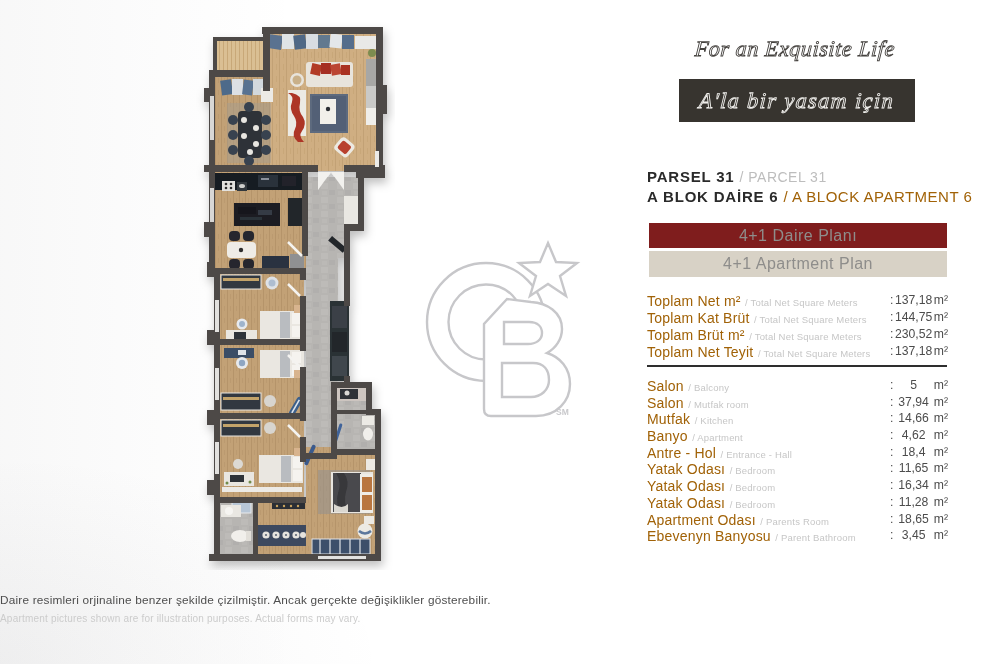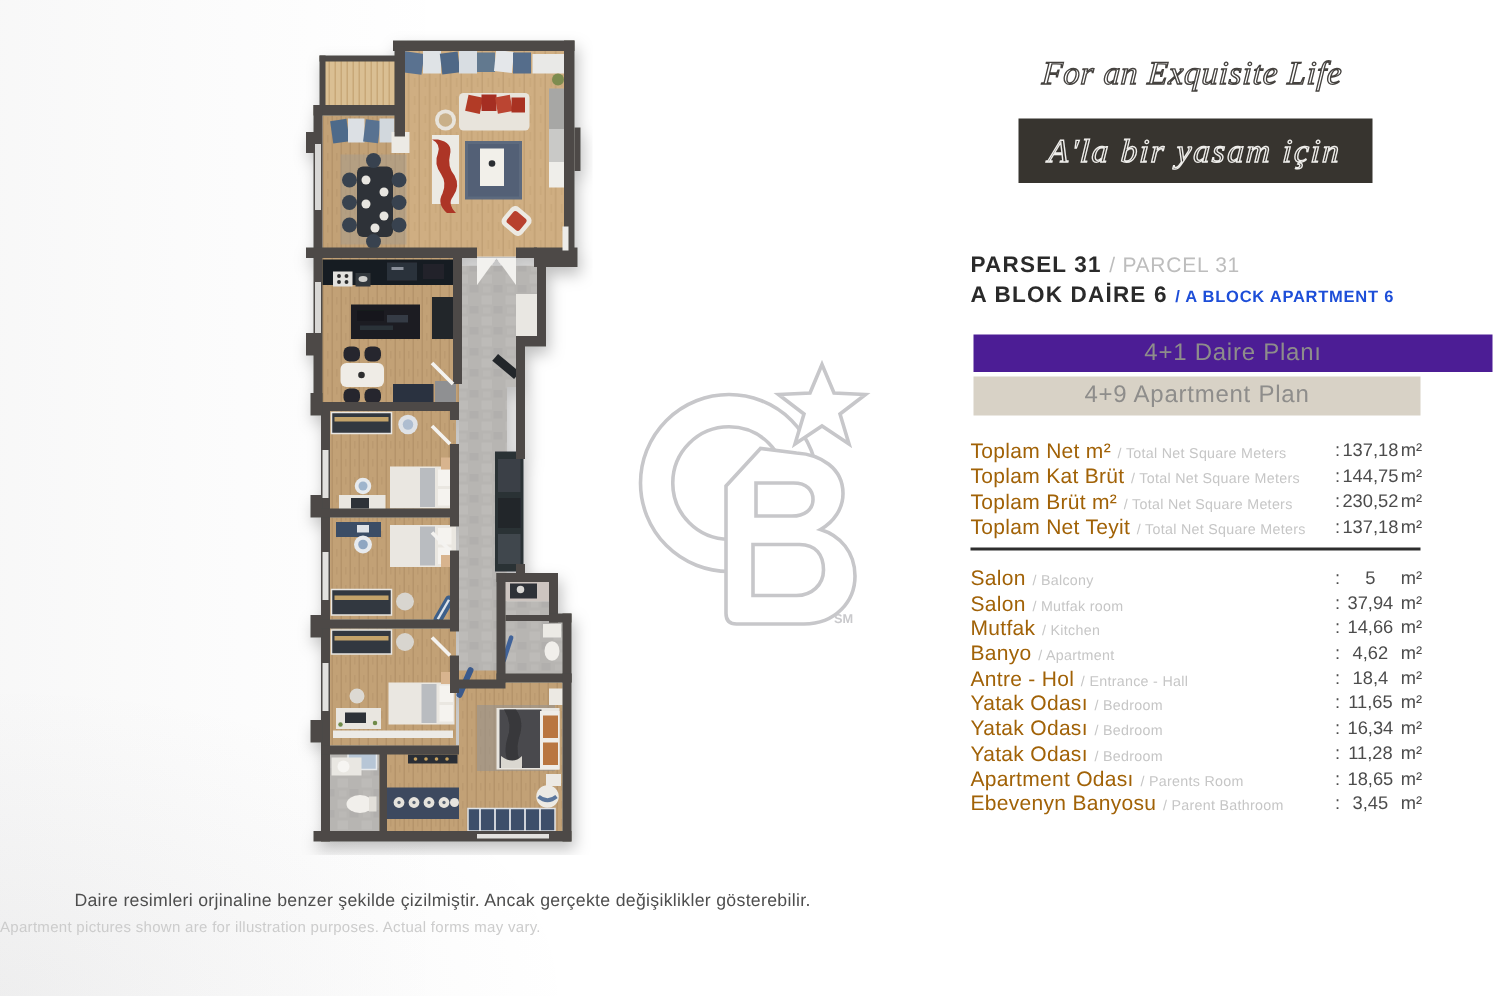--- a/index.html
+++ b/index.html
@@ -22,25 +22,25 @@
 <div class="abs" style="left:0;top:0;width:1000px;height:664px;background:radial-gradient(55% 45% at 0% 100%, rgba(70,70,75,0.055), rgba(70,70,75,0) 70%);"></div>
 
 <div class="abs" style="left:660px;top:36px;width:270px;text-align:center;font-family:'Liberation Serif',serif;font-style:italic;font-size:22px;color:transparent;-webkit-text-stroke:0.9px #45423f;letter-spacing:0.6px;white-space:nowrap;transform:skewX(-4deg);">For an Exquisite Life</div>
 
 <div class="abs" style="left:679px;top:79px;width:236px;height:43px;background:#37342f;display:flex;align-items:center;justify-content:center;">
     <span style="font-family:'Liberation Serif',serif;font-style:italic;font-size:22px;color:transparent;-webkit-text-stroke:0.9px #efeeeb;letter-spacing:1.5px;white-space:nowrap;transform:skewX(-4deg);">A'la bir yasam için</span>
   </div>
 
 <div class="abs" style="left:647px;top:168px;font-size:15px;font-weight:bold;color:#2a2a2a;letter-spacing:.8px;white-space:nowrap;">PARSEL 31 <span style="font-weight:normal;color:#bdbdbd;font-size:14px;letter-spacing:.5px;">/ PARCEL 31</span></div>
 
-<div class="abs" style="left:647px;top:188px;font-size:15px;font-weight:bold;color:#2a2a2a;letter-spacing:.8px;white-space:nowrap;">A BLOK DAİRE 6 <span style="font-weight:bold;color:#1d4ed8;font-size:11px;letter-spacing:.5px;">/ A BLOCK APARTMENT 6</span></div>
-
-<div class="abs" style="left:649px;top:223px;width:346px;height:25px;background:#4c1d95;display:flex;align-items:center;justify-content:center;font-size:16px;color:#8e8d8b;letter-spacing:.5px;">4+1 Daire Planı</div>
-
-<div class="abs" style="left:649px;top:251px;width:298px;height:26px;background:#d8d2c6;display:flex;align-items:center;justify-content:center;font-size:16px;color:#8e8d8b;letter-spacing:.5px;">4+9 Apartment Plan</div>
+<div class="abs" style="left:647px;top:188px;font-size:15px;font-weight:bold;color:#2a2a2a;letter-spacing:.8px;white-space:nowrap;">A BLOK DAİRE 6 <span style="font-weight:normal;color:#a16207;font-size:15px;letter-spacing:.5px;">/ A BLOCK APARTMENT 6</span></div>
+
+<div class="abs" style="left:649px;top:223px;width:298px;height:25px;background:#7f1d1d;display:flex;align-items:center;justify-content:center;font-size:16px;color:#8e8d8b;letter-spacing:.5px;">4+1 Daire Planı</div>
+
+<div class="abs" style="left:649px;top:251px;width:298px;height:26px;background:#d8d2c6;display:flex;align-items:center;justify-content:center;font-size:16px;color:#8e8d8b;letter-spacing:.5px;">4+1 Apartment Plan</div>
 
 <div class="abs" style="left:647px;top:292px;width:301px;">
   <div class="r"><span class="tl">Toplam Net m²</span> <span class="el">/ Total Net Square Meters</span><span class="vv">
         <span>:</span>
         <span>137,18</span>
         <span>m²</span>
       </span></div>
   <div class="r"><span class="tl">Toplam Kat Brüt</span> <span class="el">/ Total Net Square Meters</span><span class="vv">
         <span>:</span>
         <span>144,75</span>
@@ -106,21 +106,21 @@
         <span>18,65</span>
         <span>m²</span>
       </span></div>
   <div class="r" style="height:16.7px"><span class="tl">Ebevenyn Banyosu</span> <span class="el">/ Parent Bathroom</span><span class="vv">
         <span>:</span>
         <span>3,45</span>
         <span>m²</span>
       </span></div>
 </div>
 
-<div class="abs" style="left:0px;top:593px;width:590px;text-align:center;font-size:11.8px;color:#4e4e4e;letter-spacing:.2px;">Daire resimleri orjinaline benzer şekilde çizilmiştir. Ancak gerçekte değişiklikler gösterebilir.</div>
+<div class="abs" style="left:0px;top:593px;width:590px;font-size:11.8px;color:#4e4e4e;letter-spacing:.2px;">Daire resimleri orjinaline benzer şekilde çizilmiştir. Ancak gerçekte değişiklikler gösterebilir.</div>
 
 <div class="abs" style="left:0px;top:613px;width:590px;text-align:left;font-size:10px;color:#cccccc;letter-spacing:.2px;">Apartment pictures shown are for illustration purposes. Actual forms may vary.</div>
 
 <svg class="abs" style="left:410px;top:233px;" width="180" height="200" viewBox="410 233 180 200">
   <g fill="none" stroke="#c7c7ca" stroke-width="2.4">
 
     <circle cx="486" cy="322" r="59"></circle>
     <circle cx="486" cy="322" r="37.5"></circle>
 
     <path fill="#ffffff" d="M 507,299 L 484,324 L 484,409 Q 484,416 491,416 L 536,416 C 557,416 570,401 570,384 C 570,368 560,357 547,353 C 556,348 562,339 562,329 C 562,312 547,303 531,302 Z"></path>

